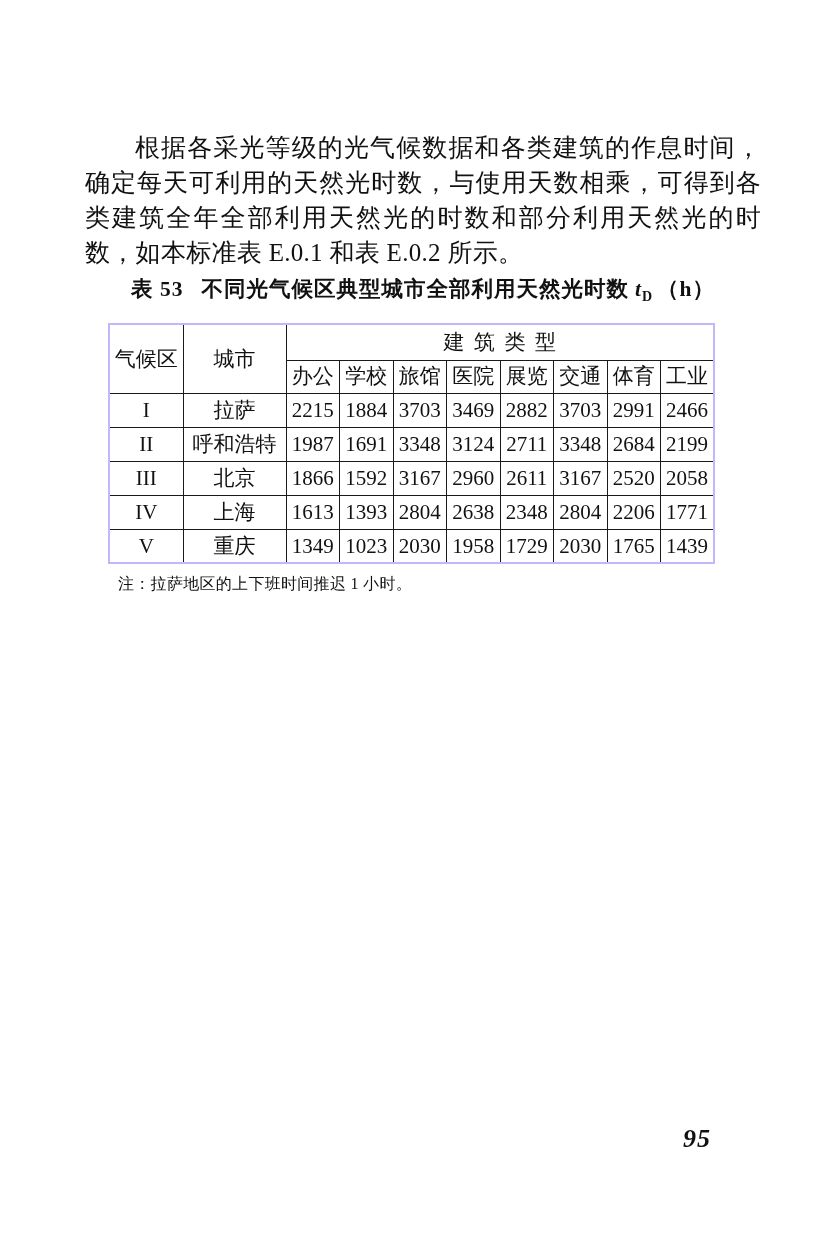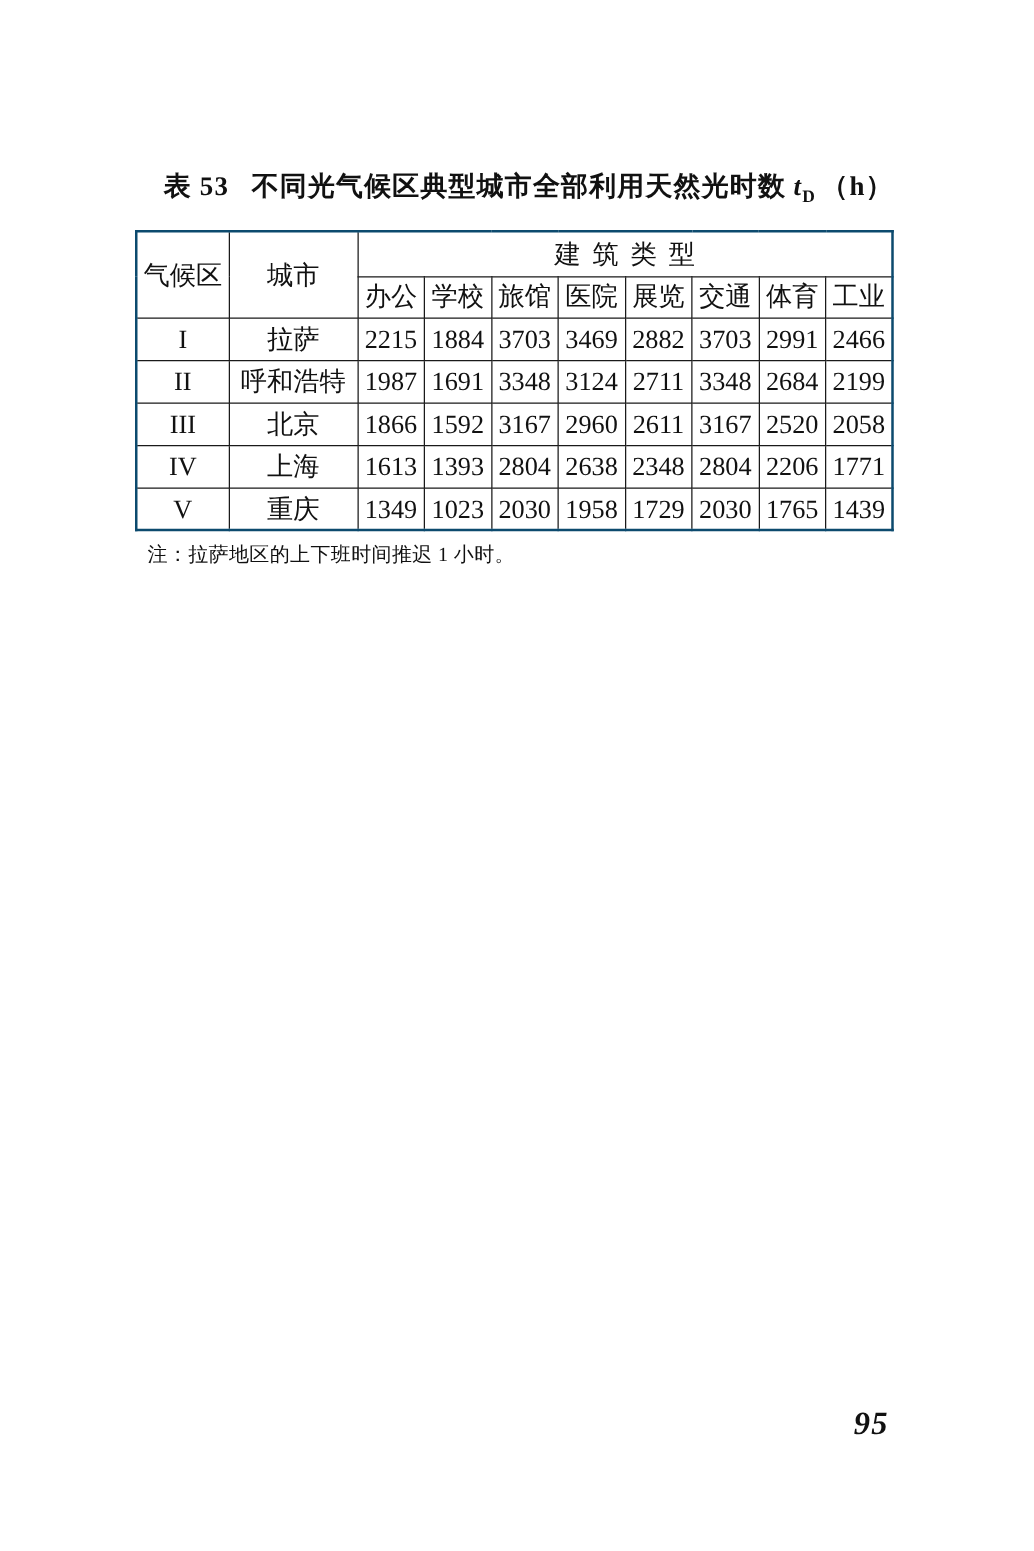--- a/index.html
+++ b/index.html
@@ -56,21 +56,21 @@
     line-height: 1;
     letter-spacing: 0;
   }
   table.data53 th, table.data53 td {
     border: 1px solid #1a1a1a;
     font-weight: normal;
     text-align: center;
     vertical-align: middle;
     padding: 0;
   }
-  table.data53 { border: 2px solid #0c4a6e; }
+  table.data53 { border: 2px solid #c4b5fd; }
   tr.hrow1 th { height: 36px; }
   tr.hrow2 th { height: 33px; }
   tbody.t53-body tr { height: 34px; }
   th.group-head { letter-spacing: 0.45em; text-indent: 0.45em; }
   col.c-zone { width: 74px; }
   col.c-city { width: 103px; }
   col.c-val  { width: 53.5px; }
 
   .table-note {
     margin-top: 7px;
@@ -91,20 +91,21 @@
     letter-spacing: 1px;
     font-weight: bold;
   }
 </style>
 </head>
 <body>
 
 <div class="page">
   <div class="content">
 
+    <p class="para">根据各采光等级的光气候数据和各类建筑的作息时间，确定每天可利用的天然光时数，与使用天数相乘，可得到各类建筑全年全部利用天然光的时数和部分利用天然光的时数，如本标准表 E.0.1 和表 E.0.2 所示。</p>
 
 
     <p class="table-title"><span class="t-label">表 53</span><span>不同光气候区典型城市全部利用天然光时数</span><span class="t-var">t</span><sub>D</sub><span class="t-unit">（h）</span></p>
 
     <table class="data53">
       <colgroup>
         <col class="c-zone">
           <col class="c-city">
         <col class="c-val">
           <col class="c-val">

